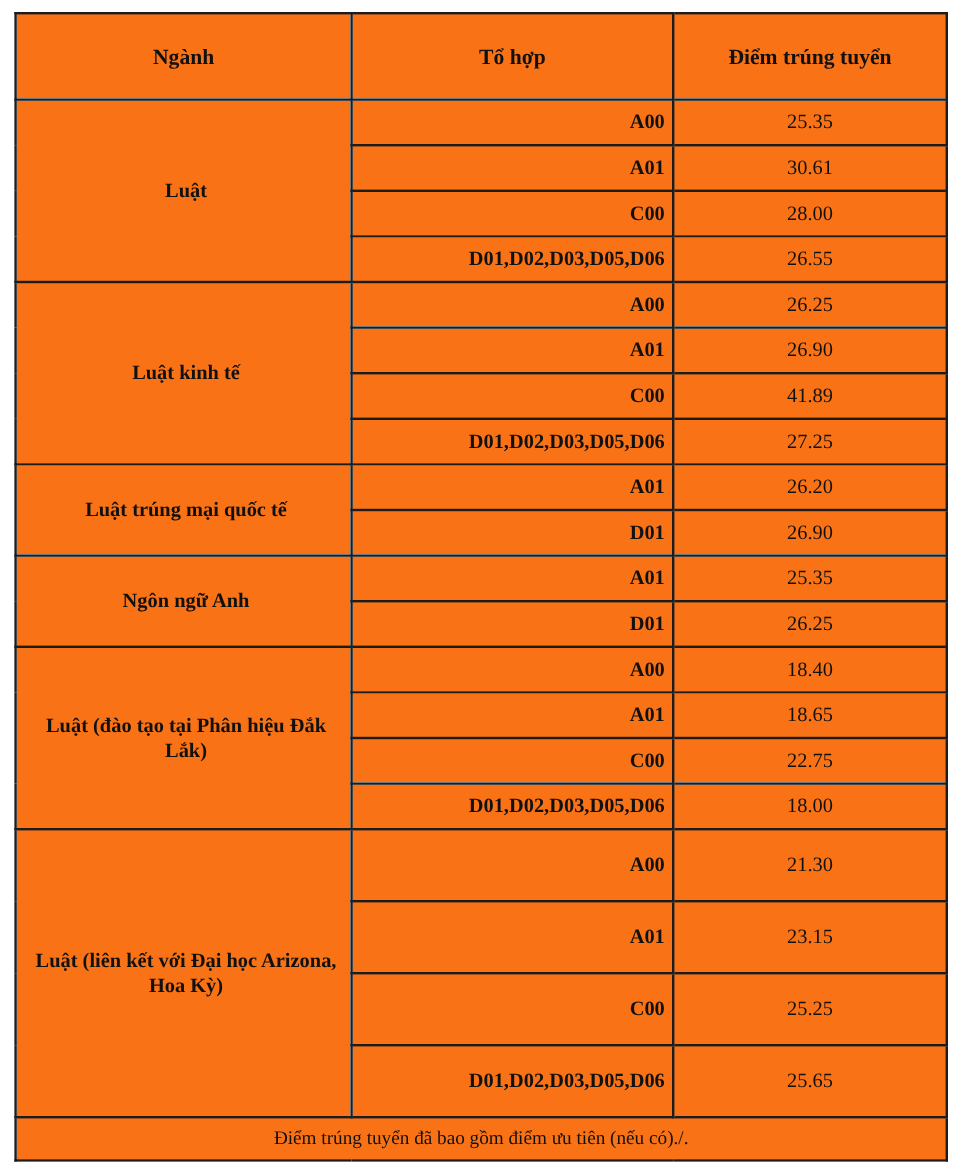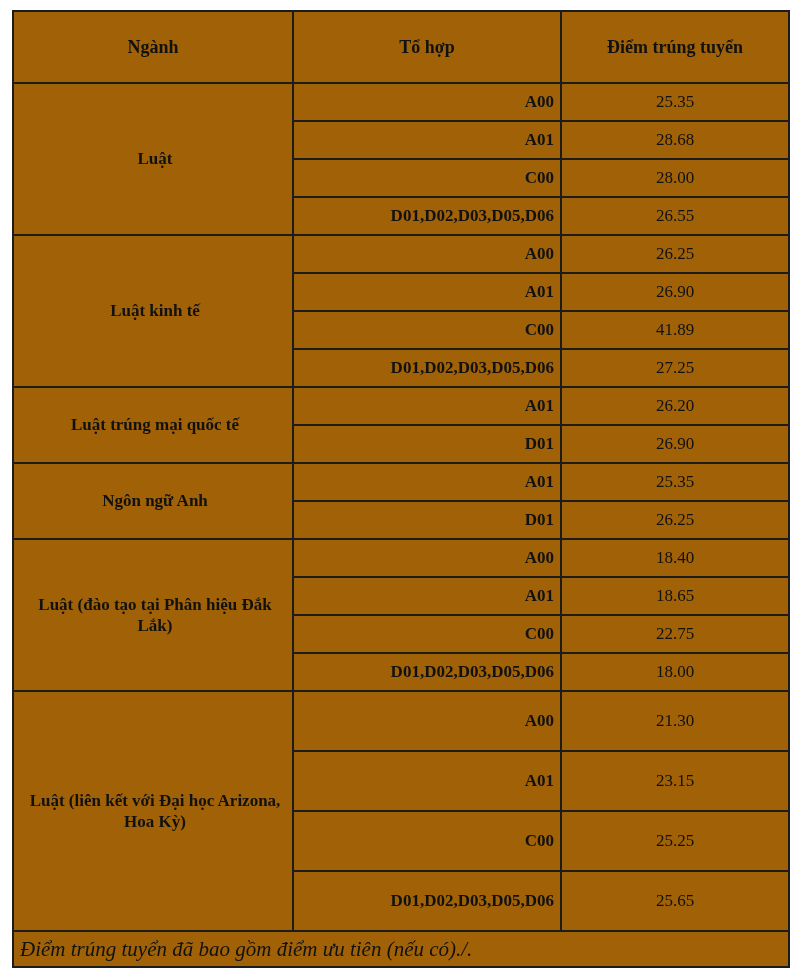--- a/index.html
+++ b/index.html
@@ -20,21 +20,21 @@
   table {
     border-collapse: collapse;
     table-layout: fixed;
     width: 776px;
   }
   td, th {
     border: 2px solid #1c1c1c;
     padding: 2px 6px;
     font-size: 17px;
     line-height: 1.25;
-    background: #a16207;
+    background: #f97316;
     overflow: hidden;
   }
   th {
     font-weight: bold;
     text-align: center;
     height: 66px;
     font-size: 18px;
   }
   tr.r38 { height: 38px; }
   tr.r60 { height: 60px; }
@@ -49,23 +49,23 @@
     font-weight: bold;
     text-align: right;
     vertical-align: middle;
   }
   td.score {
     font-weight: normal;
     text-align: center;
     vertical-align: middle;
   }
   td.footer-cell {
-    font-style: italic;
+    text-align: center;
     height: 30px;
-    font-size: 21px;
+    font-size: 16px;
     vertical-align: middle;
   }
 </style>
 </head>
 <body>
 
 <div class="table-wrap">
   <table>
     <colgroup>
       <col style="width:280px">
@@ -81,21 +81,21 @@
     </thead>
     <tbody>
 
       <tr class="r38">
         <td class="major" rowspan="4">Luật</td>
         <td class="combo">A00</td>
         <td class="score">25.35</td>
       </tr>
       <tr class="r38">
         <td class="combo">A01</td>
-        <td class="score">28.68</td>
+        <td class="score">30.61</td>
       </tr>
       <tr class="r38">
         <td class="combo">C00</td>
         <td class="score">28.00</td>
       </tr>
       <tr class="r38">
         <td class="combo">D01,D02,D03,D05,D06</td>
         <td class="score">26.55</td>
       </tr>
 

